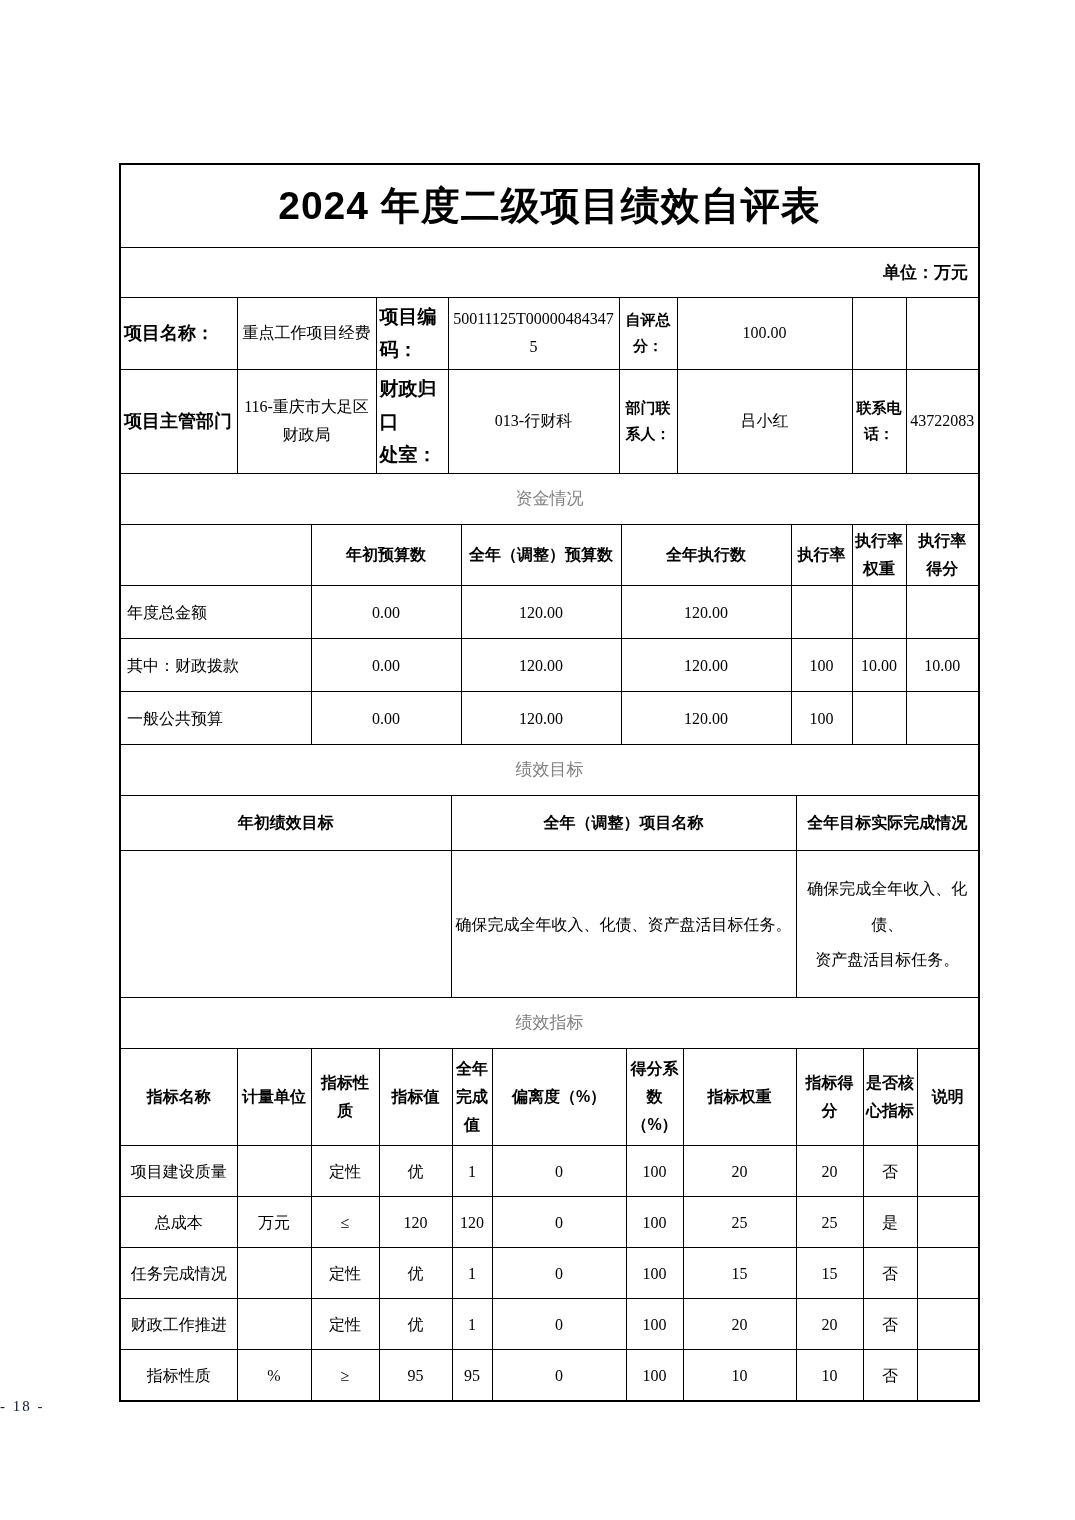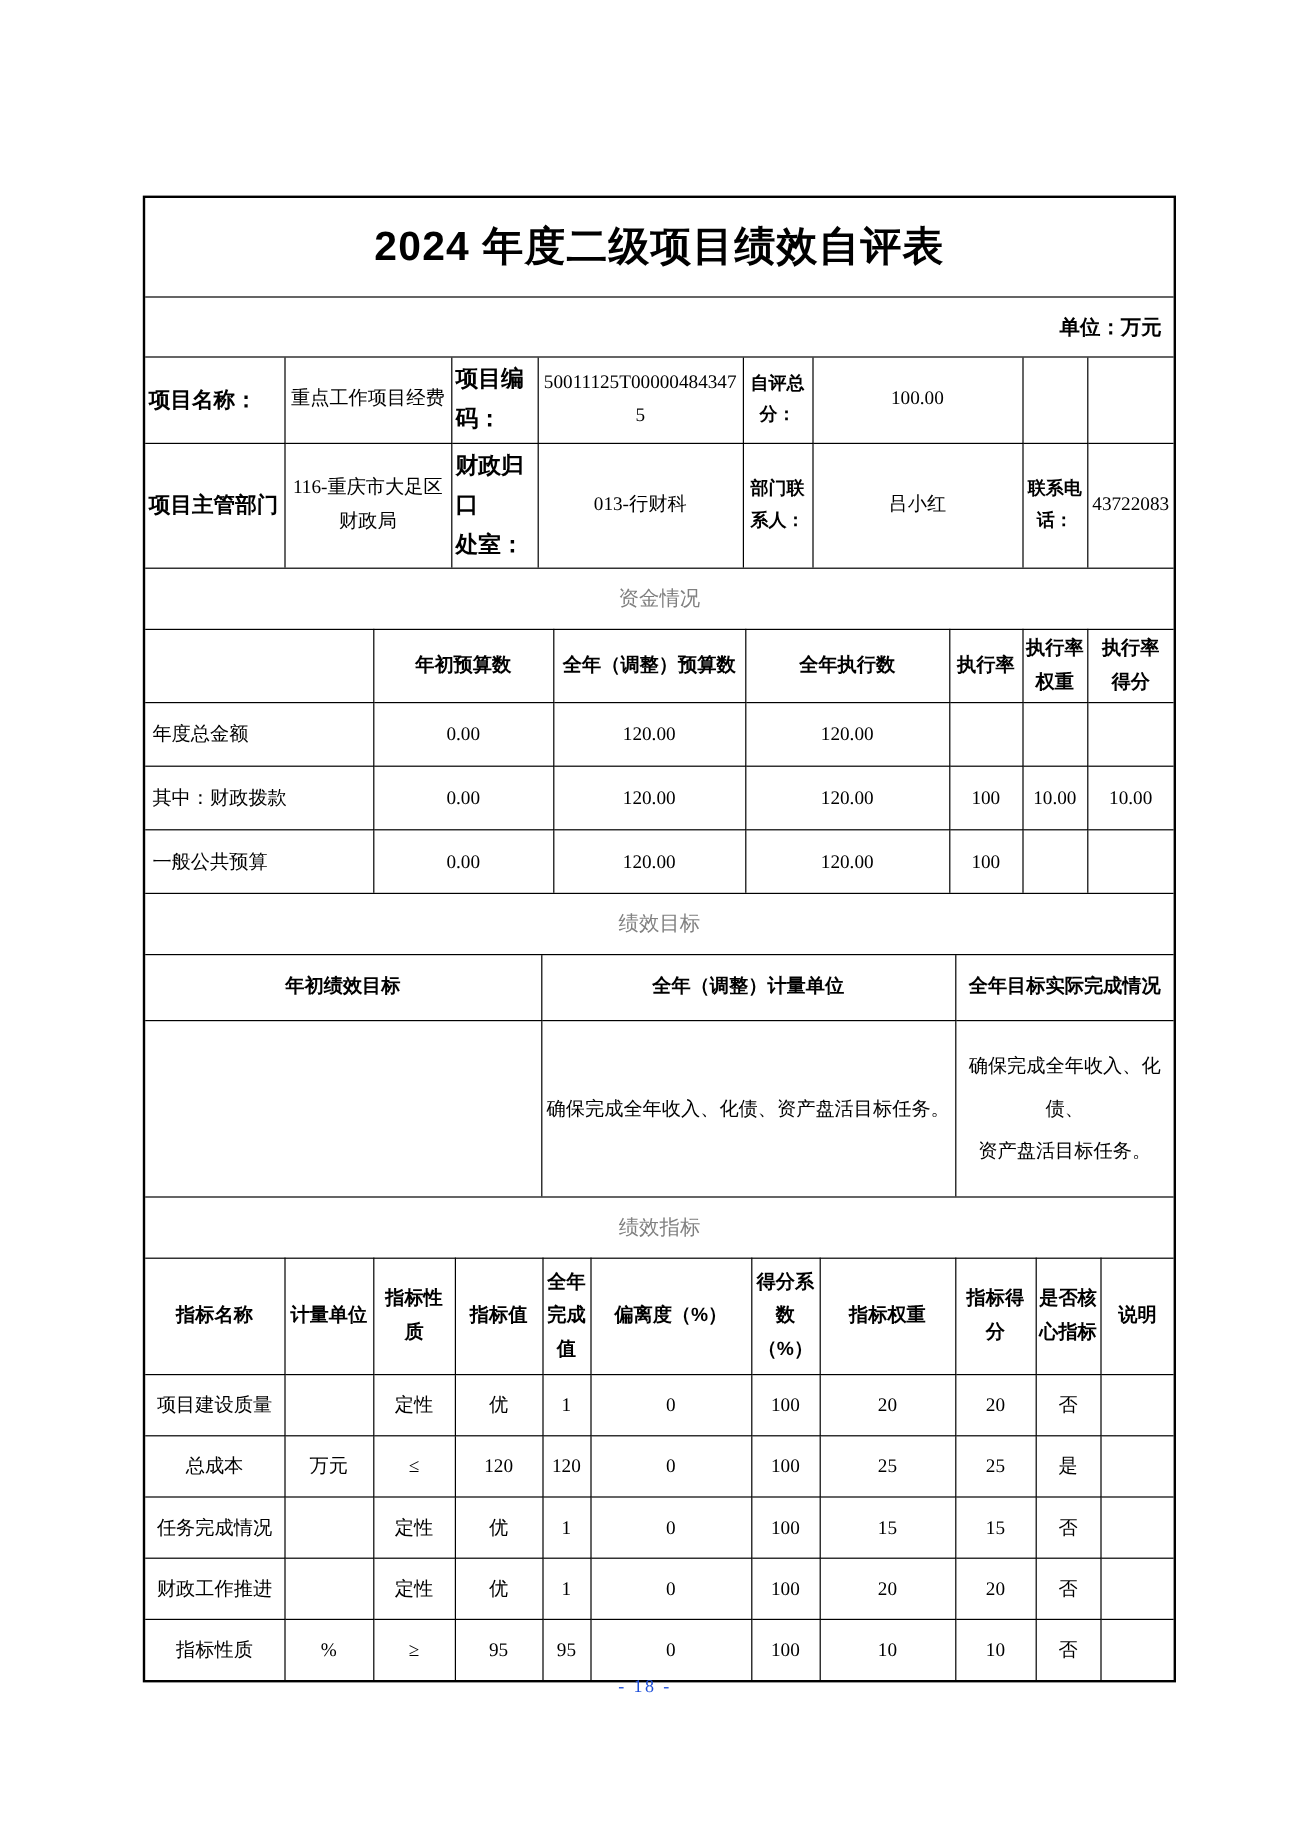--- a/index.html
+++ b/index.html
@@ -1,20 +1,20 @@
 <!DOCTYPE html>
 <html><head>
 <meta charset="utf-8">
 <style>
   html,body{margin:0;padding:0;background:#ffffff;}
   body{width:1075px;height:1520px;position:relative;font-family:"Liberation Serif",serif;color:#000;}
   .sheet{position:absolute;left:119px;top:163px;width:857px;border:2px solid #000;background:#fff;}
   .title-row{height:82px;display:flex;align-items:center;justify-content:center;
     border-bottom:1px solid #000;font-family:"Liberation Sans",sans-serif;
-    font-weight:bold;font-size:34px;letter-spacing:1px;}
+    font-weight:bold;font-size:39px;letter-spacing:1px;}
   .unit-row{height:50px;display:flex;align-items:center;justify-content:flex-end;
     padding-right:10px;border-bottom:1px solid #000;box-sizing:border-box;
     font-family:"Liberation Sans",sans-serif;font-weight:bold;font-size:17px;}
   table{border-collapse:collapse;border-style:hidden;table-layout:fixed;width:857px;}
   .tsep{border-top:1px solid #000;}
   td{border:1px solid #000;vertical-align:middle;text-align:center;
      font-size:16px;line-height:1.7;padding:2px;white-space:pre-line;
      overflow:hidden;word-break:break-all;}
   td.lbl0{font-family:"Liberation Sans",sans-serif;font-weight:bold;font-size:18px;
      text-align:left;padding-left:3px;white-space:nowrap;}
@@ -27,22 +27,22 @@
   td.banner{font-family:"Liberation Sans",sans-serif;font-weight:normal;font-size:17px;
      color:#808080;height:46px;}
   td.rowlbl{text-align:left;padding-left:6px;}
   .proj td{height:59px;line-height:1.75;}
   .funding td.h{height:56px;}
   .funding td.d{height:48px;}
   .goals td.h{height:50px;}
   .goals td.d{height:142px;line-height:2.2;}
   .inds td.h{height:92px;}
   .inds td.d{height:46px;}
-  .page-footer{position:absolute;top:1398px;left:0;width:100%;text-align:center;
-     font-size:15px;color:#1d4ed8;letter-spacing:2px;}
+  .page-footer{position:absolute;top:1398px;left:0;width:100%;text-align:left;
+     font-size:15px;color:#0f172a;letter-spacing:2px;}
 </style>
 </head>
 <body>
 
 <div class="sheet">
 
   <div class="title-row">2024 年度二级项目绩效自评表</div>
   <div class="unit-row">单位：万元</div>
 
   <table class="proj">
@@ -149,21 +149,21 @@
       <col style="width:330px">
           <col style="width:345px">
           <col style="width:182px">
     </colgroup>
     <tbody>
           <tr>
             <td class="banner" colspan="3">绩效目标</td>
           </tr>
     <tr>
       <td class="hdr h">年初绩效目标</td>
-      <td class="hdr h">全年（调整）计量单位</td>
+      <td class="hdr h">全年（调整）项目名称</td>
       <td class="hdr h">全年目标实际完成情况</td>
     </tr>
     <tr>
       <td class="d"></td>
       <td class="d">确保完成全年收入、化债、资产盘活目标任务。</td>
       <td class="d">确保完成全年收入、化债、
 资产盘活目标任务。</td>
     </tr>
   </tbody>
       </table>

